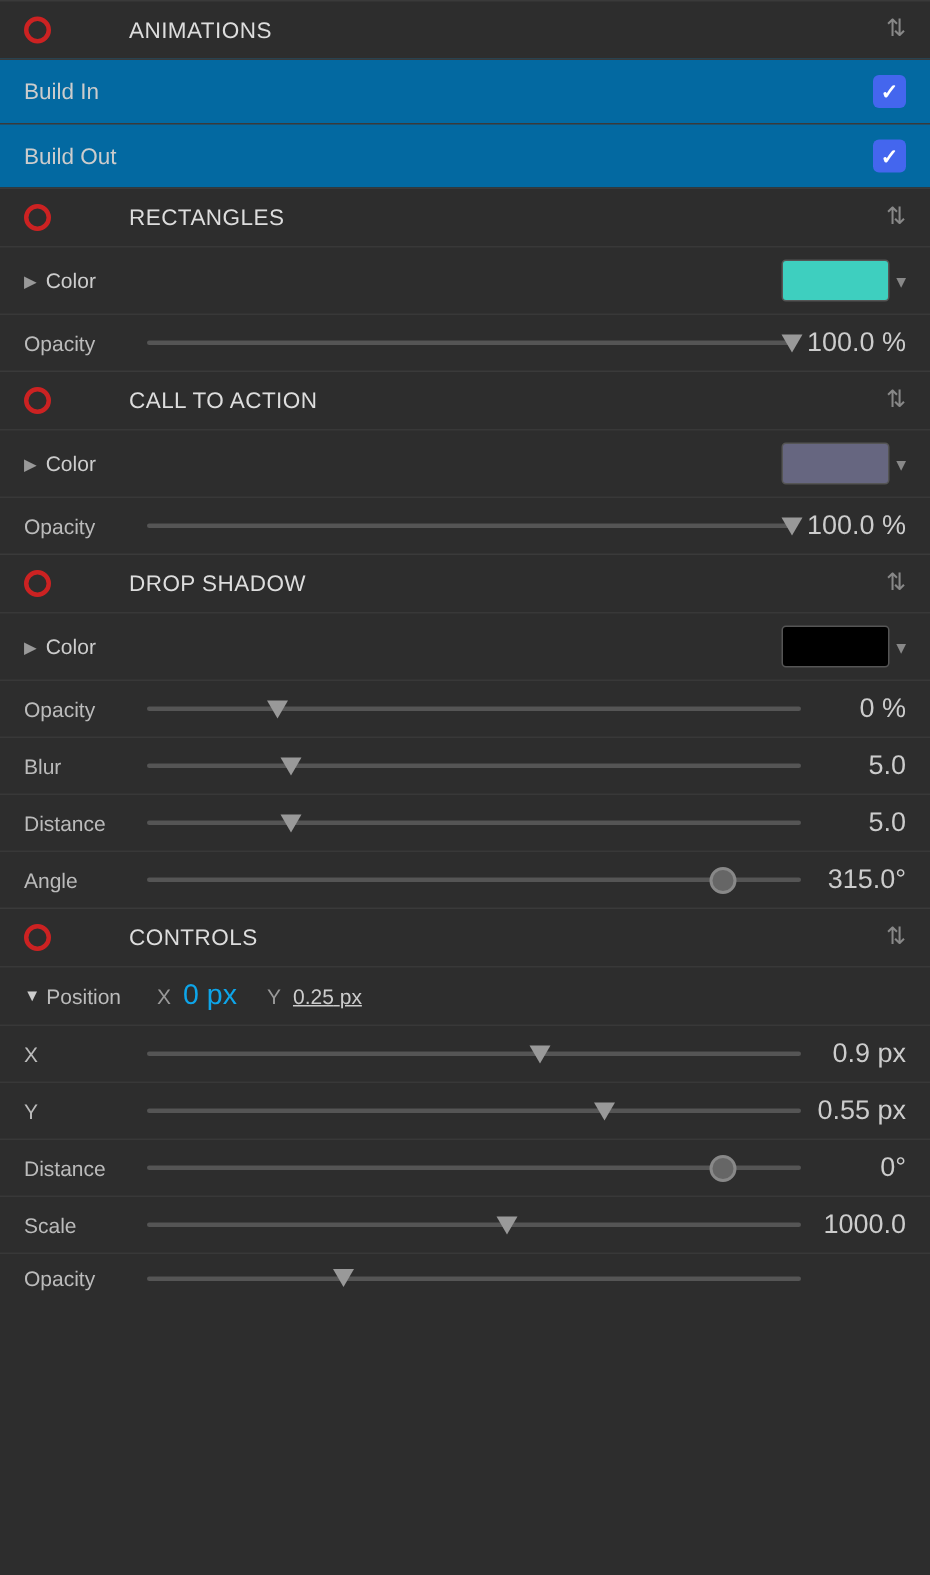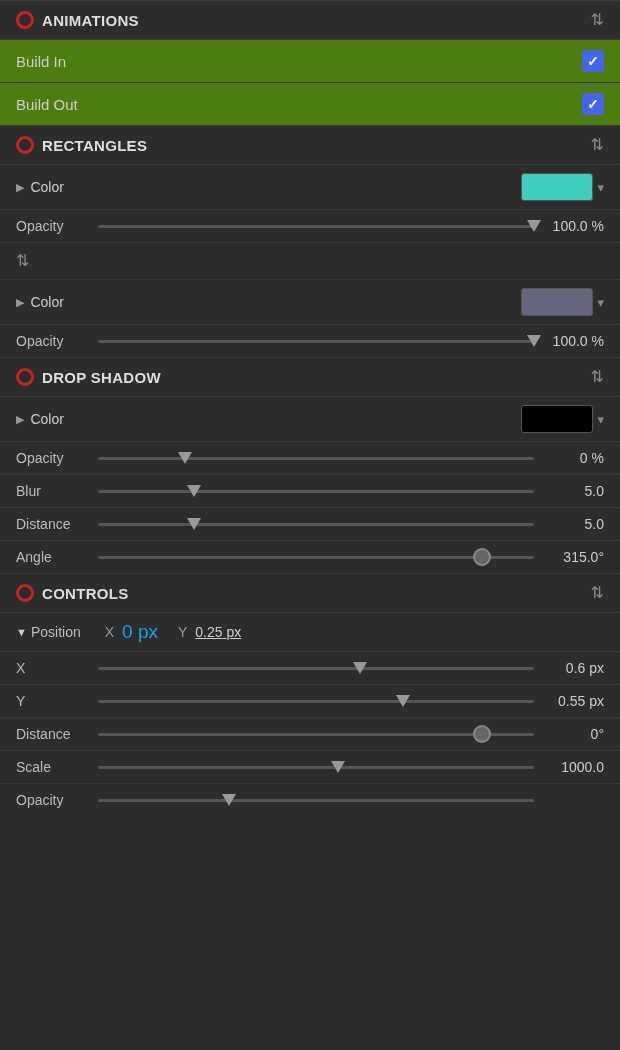--- a/index.html
+++ b/index.html
@@ -28,37 +28,38 @@
     .red-circle {
       width: 18px;
       height: 18px;
       border-radius: 50%;
       border: 3px solid #cc2222;
       background: transparent;
       flex-shrink: 0;
     }
     .section-title {
       font-size: 15px;
-      font-weight: 700;
+      font-weight: 400;
       color: #dddddd;
       letter-spacing: 0.3px;
+      margin-left: 44px;
     }
     .sort-icon {
       color: #888;
       font-size: 16px;
       line-height: 1;
     }
 
     
     .checkbox-row {
       display: flex;
       align-items: center;
       justify-content: space-between;
       padding: 10px 16px;
-      background: #4d7c0f;
+      background: #0369a1;
       border-top: 1px solid #3a3a3a;
     }
     .checkbox-label {
       font-size: 15px;
       color: #cccccc;
     }
     .checkbox-blue {
       width: 22px;
       height: 22px;
       background: #4466ee;
@@ -145,21 +146,21 @@
       height: 18px;
       background: #666;
       border-radius: 50%;
       border: 2px solid #888;
       position: absolute;
       top: 50%;
       transform: translate(-50%, -50%);
     }
     .slider-value {
       color: #cccccc;
-      font-size: 14px;
+      font-size: 18px;
       text-align: right;
       min-width: 60px;
     }
 
     
     .position-row {
       display: flex;
       align-items: center;
       padding: 8px 16px;
       background: #2d2d2d;
@@ -242,20 +243,24 @@
   <span class="slider-label">Opacity</span>
   <div class="slider-track">
     <div class="slider-thumb-triangle" style="left:100%;"></div>
   </div>
   <span class="slider-value">
     <span>100.0</span> <span>%</span>
   </span>
 </div>
 
 <div class="section-header">
+  <div class="section-header-left">
+    <div class="red-circle"></div>
+    <span class="section-title">CALL TO ACTION</span>
+  </div>
   <span class="sort-icon">⇅</span>
 </div>
 
 <div class="color-row">
   <div class="color-row-left">
     <span class="triangle-icon">▶</span>
     <span>Color</span>
   </div>
   <div class="color-swatch-wrapper">
     <div class="color-swatch" style="background:#666680;"></div>
@@ -350,21 +355,21 @@
     <span>0.25</span> <span>px</span>
   </span>
 </div>
 
 <div class="slider-row">
   <span class="slider-label">X</span>
   <div class="slider-track">
     <div class="slider-thumb-triangle" style="left:60%;"></div>
   </div>
   <span class="slider-value">
-    <span>0.6</span> <span>px</span>
+    <span>0.9</span> <span>px</span>
   </span>
 </div>
 
 <div class="slider-row">
   <span class="slider-label">Y</span>
   <div class="slider-track">
     <div class="slider-thumb-triangle" style="left:70%;"></div>
   </div>
   <span class="slider-value">
     <span>0.55</span> <span>px</span>

